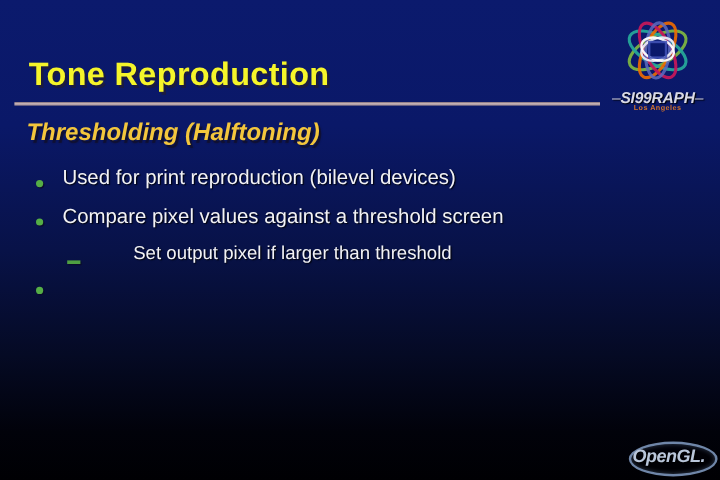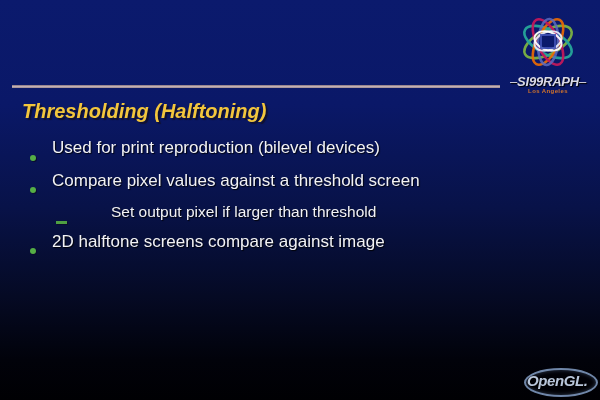--- a/index.html
+++ b/index.html
@@ -60,21 +60,21 @@
 
   
   #bullets {
     position: absolute;
     left: 30px;
     top: 136px;
     width: 520px;
   }
   .bullet-row {
     display: flex;
-    align-items: flex-end;
+    align-items: center;
     margin-bottom: 8px;
   }
   .bullet-row.level-1 { padding-left: 0; }
   .bullet-row.level-2 { padding-left: 26px; margin-top: 2px; margin-bottom: 6px; gap: 33px; }
 
   .marker {
     flex: 0 0 auto;
     display: inline-block;
     color: #57b14a;
   }
@@ -183,20 +183,21 @@
     text-shadow: 1px 1px 1px #000;
     white-space: nowrap;
     font-style: italic;
   }
 </style>
 </head>
 <body>
 
 <div id="slide">
 
+  <div id="title">Tone Reproduction</div>
 
   <div id="title-rule"></div>
 
   <div id="subtitle">Thresholding (Halftoning)</div>
 
   <div id="bullets">
 
     <div class="bullet-row level-1">
       <span class="marker dot"></span>
       <span class="bullet-text">Used for print reproduction (bilevel devices)</span>
@@ -207,21 +208,20 @@
       <span class="bullet-text">Compare pixel values against a threshold screen</span>
     </div>
 
     <div class="bullet-row level-2">
       <span class="marker dash"></span>
       <span class="bullet-text">Set output pixel if  larger than threshold</span>
     </div>
 
     <div class="bullet-row level-1">
       <span class="marker dot"></span>
-      <span class="bullet-text">2D halftone screens compare against image</span>
     </div>
 
   </div>
 
   <div id="siggraph-logo">
     <svg id="siggraph-rings" viewBox="0 0 96 70">
       <g fill="none" stroke-width="2.6" stroke-linecap="round">
         <ellipse cx="48" cy="34" rx="26" ry="12" stroke="#7cb342" transform="rotate(-28 48 34)" opacity="0.95"></ellipse>
         <ellipse cx="48" cy="34" rx="26" ry="12" stroke="#26a69a" transform="rotate(28 48 34)" opacity="0.95"></ellipse>
         <ellipse cx="48" cy="34" rx="25" ry="11" stroke="#ef6c00" transform="rotate(-62 48 34)" opacity="0.9"></ellipse>

